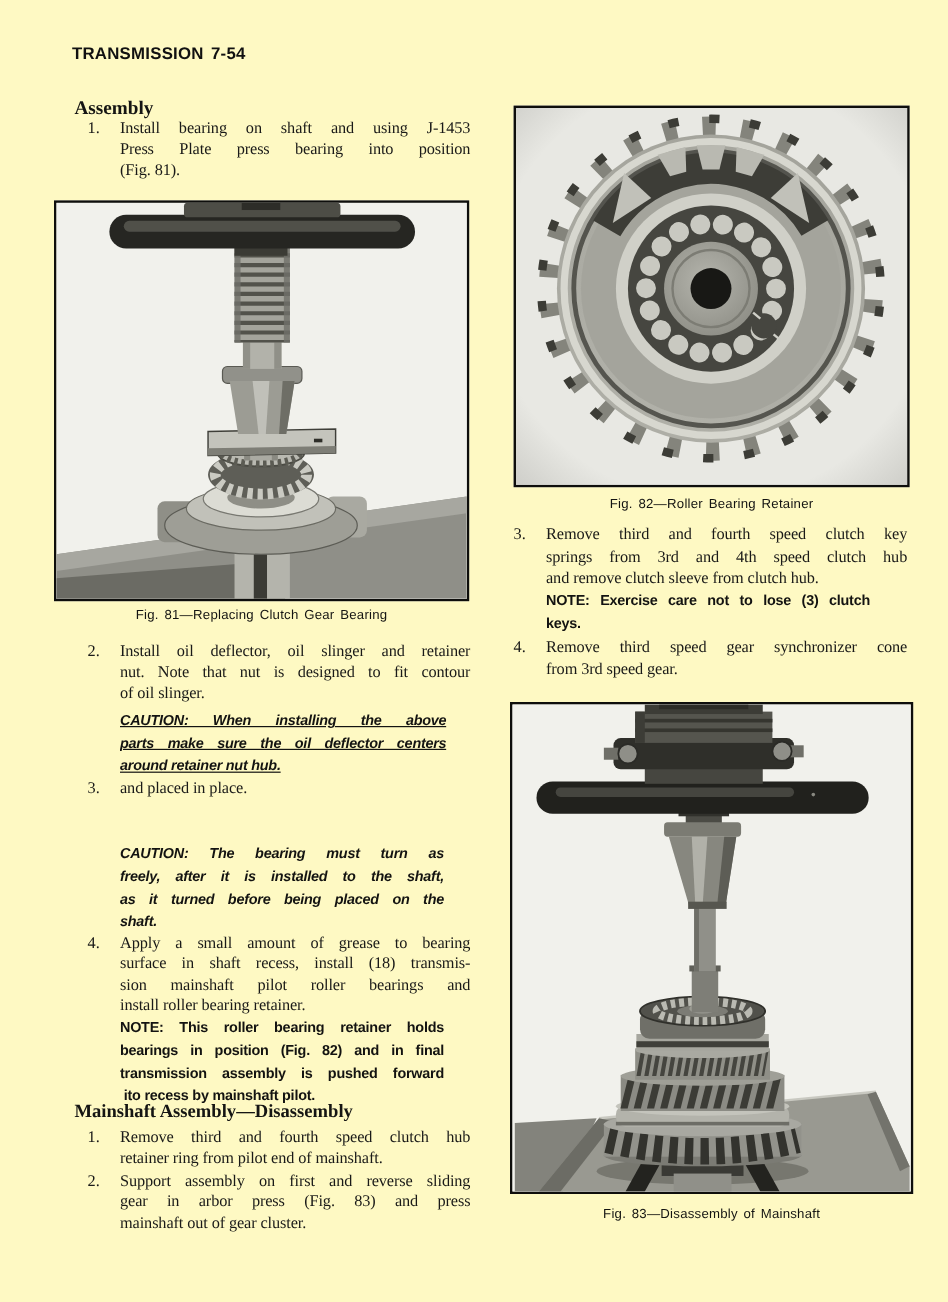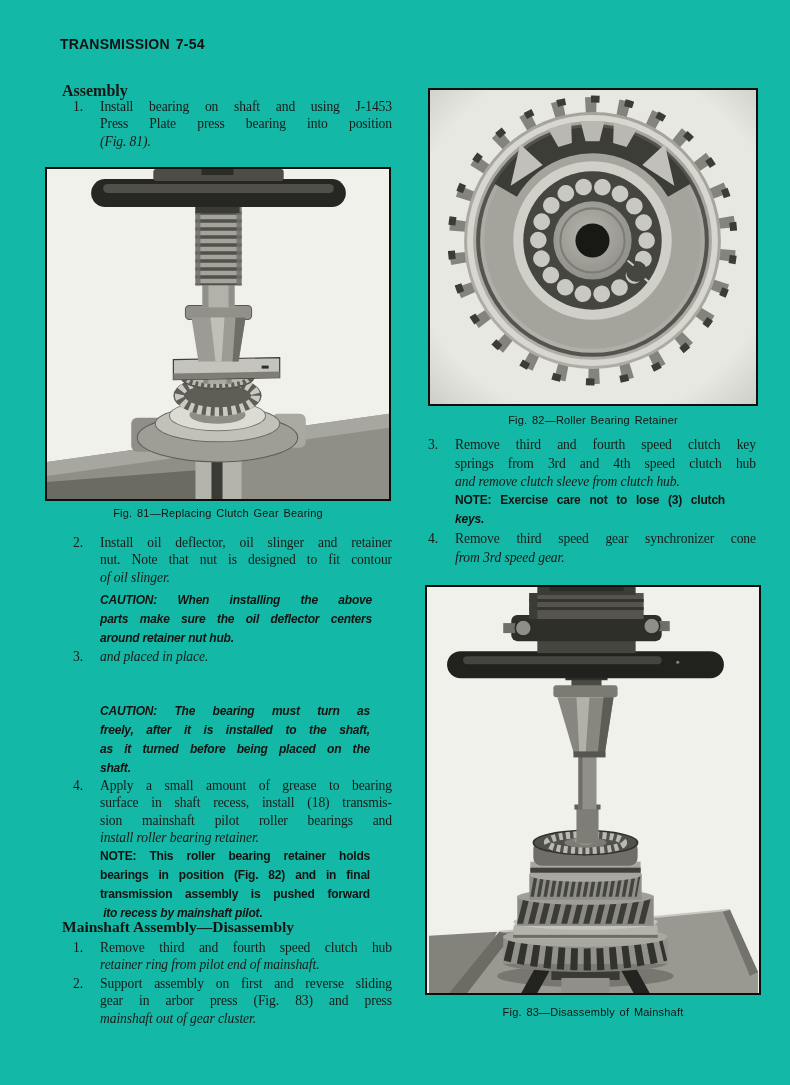--- a/index.html
+++ b/index.html
@@ -1,26 +1,26 @@
 <!DOCTYPE html>
 <html><head>
 <meta charset="utf-8">
 <style>
   html,body{margin:0;padding:0;background:#9a9a9a;}
-  .page{position:relative;width:790px;height:1085px;background:#14b8a6;overflow:hidden;
+  .page{position:relative;width:790px;height:1085px;background:#fef9c3;overflow:hidden;
         font-family:"Liberation Serif",serif;color:#1a1a18;}
   .pagehead{position:absolute;left:60px;top:36px;font-family:"Liberation Sans",sans-serif;
         font-weight:700;font-size:14px;letter-spacing:.2px;word-spacing:2px;color:#111;}
   .h-serif{position:absolute;font-weight:700;font-size:16px;color:#151513;}
   .item{position:absolute;font-size:13.6px;letter-spacing:-.1px;}
   .lh17{line-height:17.4px;}
   .lh18{line-height:18.6px;}
   .item .num{position:absolute;left:-27px;top:0;}
   .tl{text-align:justify;text-align-last:justify;overflow:hidden;}
-  .tl-last{text-align-last:left;font-style:italic;}
+  .tl-last{text-align-last:left;}
   .sans-note{position:absolute;font-family:"Liberation Sans",sans-serif;font-weight:700;
         font-size:12px;line-height:19px;letter-spacing:-.2px;color:#131311;}
   .caution .tl{font-style:italic;}
   .caption{position:absolute;font-family:"Liberation Sans",sans-serif;font-weight:400;
         font-size:11px;text-align:center;letter-spacing:.2px;word-spacing:1.5px;color:#141412;}
   .figframe{position:absolute;border:2.5px solid #0e0e0c;box-sizing:border-box;background:#f0f0ec;}
   .figframe svg{display:block;width:100%;height:100%;}
 </style>
 </head>
 <body>
@@ -103,21 +103,21 @@
 
   <div class="item lh17" style="left:100px;top:534px;width:292px;">
     <span class="num">2.</span>
     <div>
         <div class="tl">Install oil deflector, oil slinger and retainer</div>
         <div class="tl">nut. Note that nut is designed to fit contour</div>
         <div class="tl tl-last">of oil slinger.</div>
       </div>
   </div>
 
-  <div class="sans-note caution" style="left:100px;top:591px;width:272px;">
+  <div class="sans-note caution" style="left:100px;top:591px;width:272px;text-decoration:underline;">
       <div class="tl">CAUTION: When installing the above</div>
       <div class="tl">parts make sure the oil deflector centers</div>
       <div class="tl tl-last">around retainer nut hub.</div>
     </div>
 
   <div class="item lh17" style="left:100px;top:648px;width:292px;">
     <span class="num">3.</span>
     <div>
         <div class="tl tl-last">and placed in place.</div>
       </div>

